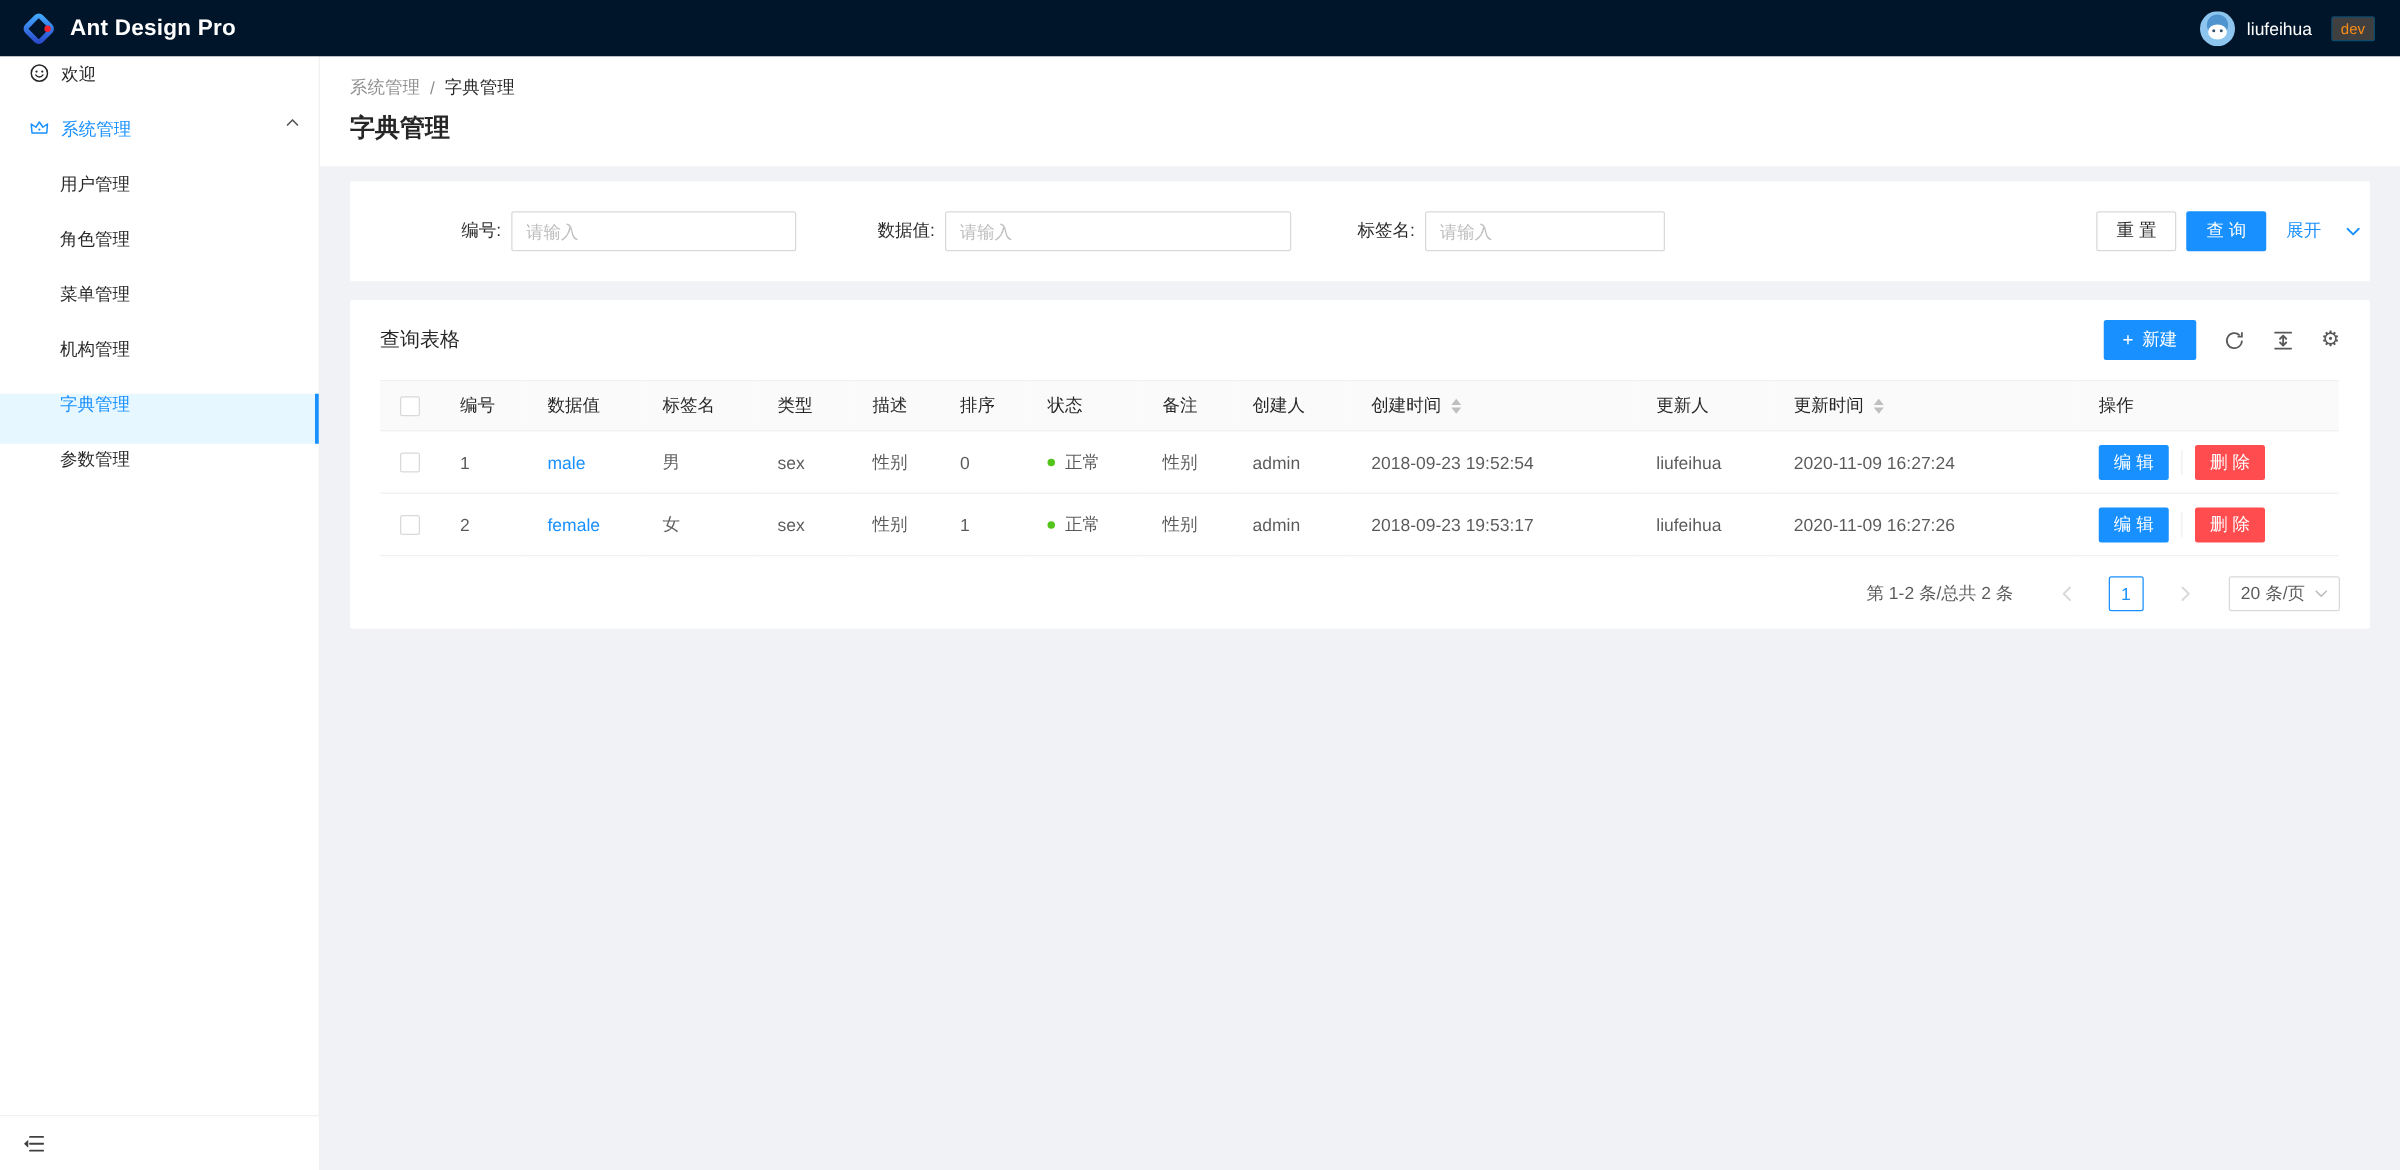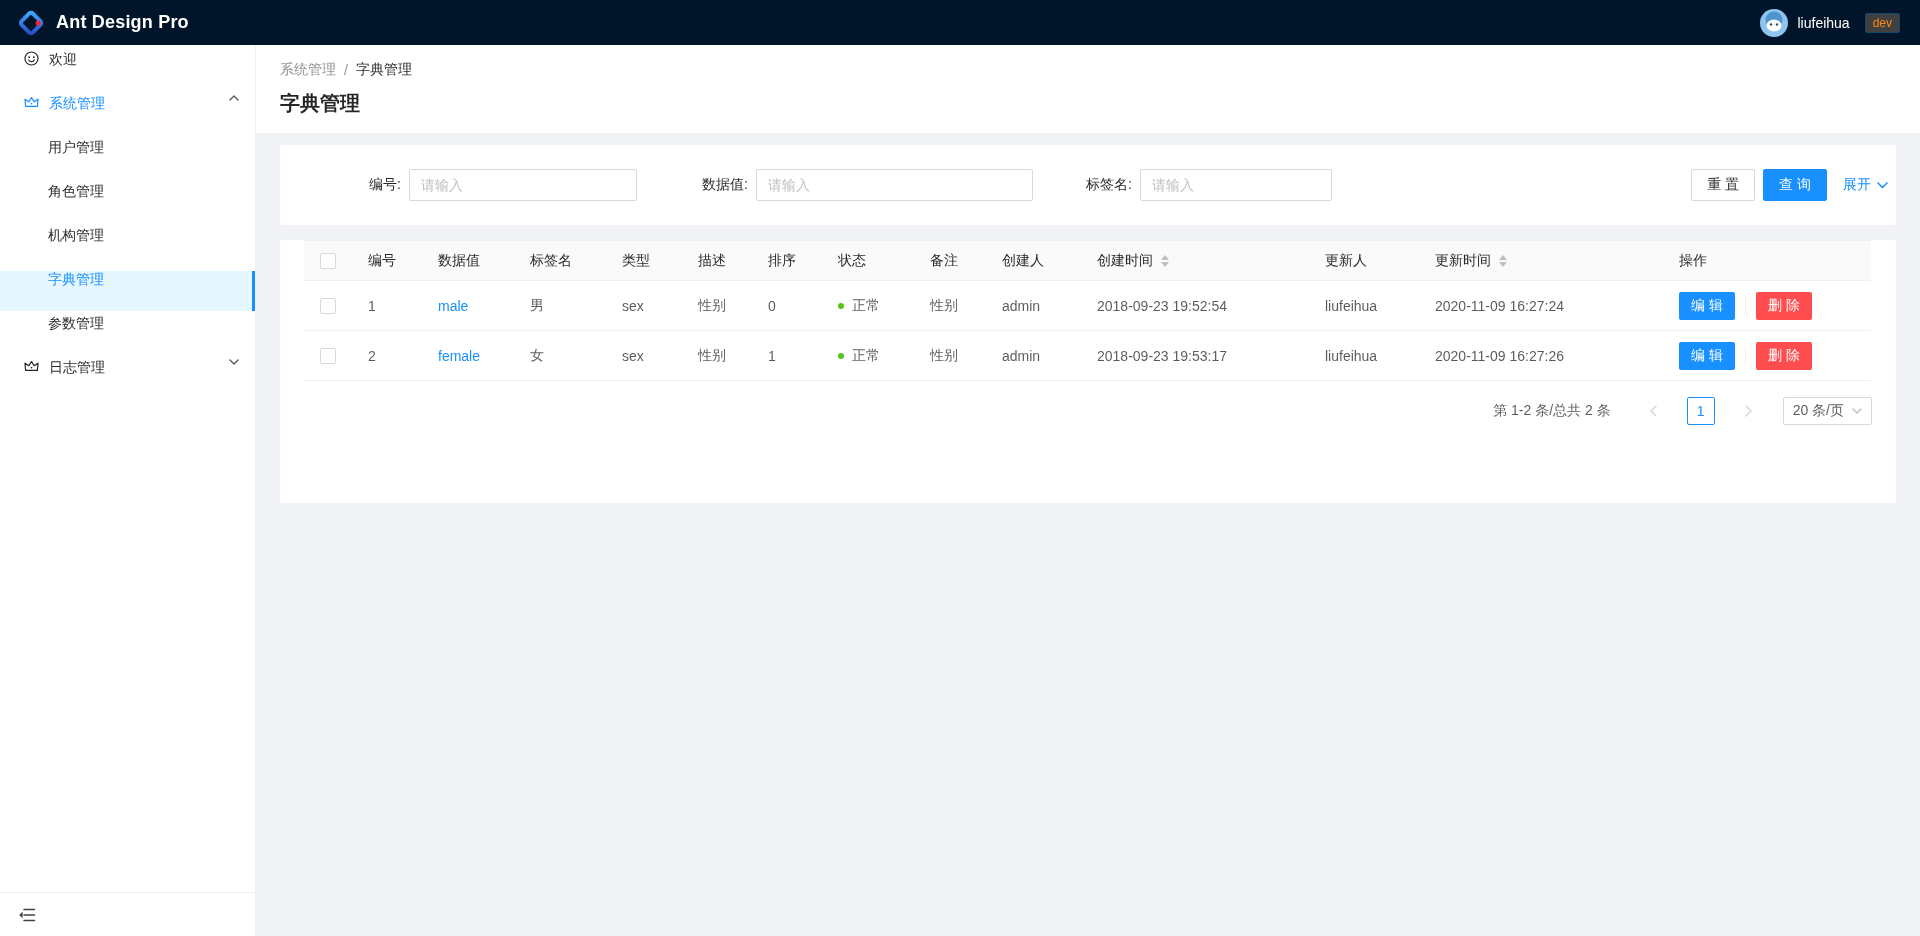--- a/index.html
+++ b/index.html
@@ -55,21 +55,21 @@
   .fg label{margin-right:8px;color:rgba(0,0,0,.85)}
   .input{height:32px;border:1px solid #d9d9d9;border-radius:2px;padding:0 11px;
     font-size:14px;outline:none;color:rgba(0,0,0,.65);background:#fff}
   .input::placeholder{color:#bfbfbf}
   .w1{width:228px}.w2{width:277px}.w3{width:192px}
   .filter-actions{position:absolute;top:24px;right:8px;display:flex;align-items:center}
   .btn{height:32px;border-radius:2px;font-size:14px;display:inline-flex;align-items:center;
     justify-content:center;cursor:pointer;white-space:pre}
   .btn-default{background:#fff;border:1px solid #d9d9d9;color:rgba(0,0,0,.85);padding:0 15px}
   .btn-primary{background:#1890ff;border:1px solid #1890ff;color:#fff;padding:0 15px;margin-left:8px}
-  .expand-link{color:#1890ff;margin-left:16px;display:inline-flex;align-items:center;gap:6px;cursor:pointer}
+  .expand-link{color:#1890ff;margin-left:16px;display:inline-flex;align-items:center;gap:20px;cursor:pointer}
 
   
   .table-card{height:263px}
   .table-toolbar{display:flex;align-items:center;padding:16px 24px 16px}
   .table-title{font-size:16px;font-weight:500;color:rgba(0,0,0,.85)}
   .toolbar-right{margin-left:auto;display:flex;align-items:center}
   .btn-new{background:#1890ff;border:1px solid #1890ff;color:#fff;padding:0 14px;gap:7px}
   .tool-icon{margin-left:22px;color:#595959;display:inline-flex;cursor:pointer;align-items:center}
   .gear-glyph{font-family:"DejaVu Sans",sans-serif;font-size:17px;line-height:1}
 
@@ -167,43 +167,32 @@
       </span>
     </div>
 
     <div class="menu-item sub">
       <span>用户管理</span>
     </div>
     <div class="menu-item sub">
       <span>角色管理</span>
     </div>
     <div class="menu-item sub">
+      <span>菜单管理</span>
+    </div>
+    <div class="menu-item sub">
       <span>机构管理</span>
     </div>
     <div class="menu-item sub selected">
       <span>字典管理</span>
     </div>
     <div class="menu-item sub">
       <span>参数管理</span>
     </div>
 
-    <div class="menu-item">
-      <span class="icon-wrap">
-        <svg width="15" height="15" viewBox="0 0 15 15">
-            <path d="M1.6 11.4 1 4.2l3.7 2.6L7.5 2.6l2.8 4.2L14 4.2l-.6 7.2z" fill="none" stroke="currentColor" stroke-width="1.2" stroke-linejoin="round"></path>
-            <circle cx="7.5" cy="8.6" r=".9" fill="currentColor"></circle>
-          </svg>
-      </span>
-      <span>日志管理</span>
-      <span class="caret-right">
-        <svg width="10" height="6" viewBox="0 0 10 6">
-            <path d="M1 1l4 4 4-4" fill="none" stroke="#595959" stroke-width="1.4" stroke-linecap="round" stroke-linejoin="round"></path>
-          </svg>
-      </span>
-    </div>
   </div>
 
   <div class="sidebar-footer">
     <span class="fold-btn">
       <svg width="18" height="18" viewBox="0 0 18 18">
           <path d="M6 3.5h10.5M6 9h10.5M6 14.5h10.5" stroke="currentColor" stroke-width="1.5" stroke-linecap="round"></path>
           <path d="M4.6 5.8v6.4L1.2 9z" fill="currentColor"></path>
         </svg>
     </span>
   </div>
@@ -243,20 +232,41 @@
           <span style="display:inline-flex">
             <svg width="11" height="7" viewBox="0 0 11 7">
                 <path d="M1 1l4.5 4.5L10 1" fill="none" stroke="#1890ff" stroke-width="1.5" stroke-linecap="round" stroke-linejoin="round"></path>
               </svg>
           </span>
         </span>
       </div>
     </div>
 
     <div class="card table-card">
+      <div class="table-toolbar">
+        <span class="table-title">查询表格</span>
+        <div class="toolbar-right">
+          <button class="btn btn-new">
+            <span style="font-size:15px">+</span>
+            <span>新建</span>
+          </button>
+          <span class="tool-icon">
+            <svg width="17" height="17" viewBox="0 0 24 24">
+                <path d="M20.5 12a8.5 8.5 0 1 1-2.5-6" fill="none" stroke="currentColor" stroke-width="2"></path>
+                <path d="M20.5 2.5v4.9h-4.9" fill="none" stroke="currentColor" stroke-width="2"></path>
+              </svg>
+          </span>
+          <span class="tool-icon">
+            <svg width="17" height="17" viewBox="0 0 16 16">
+                <path d="M2 2h12M2 14h12M8 4.6v6.8M5.7 6.6 8 4.3l2.3 2.3M5.7 9.4 8 11.7l2.3-2.3" fill="none" stroke="currentColor" stroke-width="1.4" stroke-linecap="round" stroke-linejoin="round"></path>
+              </svg>
+          </span>
+          <span class="tool-icon gear-glyph">⚙</span>
+        </div>
+      </div>
 
       <table>
         <colgroup>
           <col style="width:48px">
             <col style="width:70px">
             <col style="width:92px">
             <col style="width:92px">
           <col style="width:76px">
             <col style="width:70px">
             <col style="width:70px">

